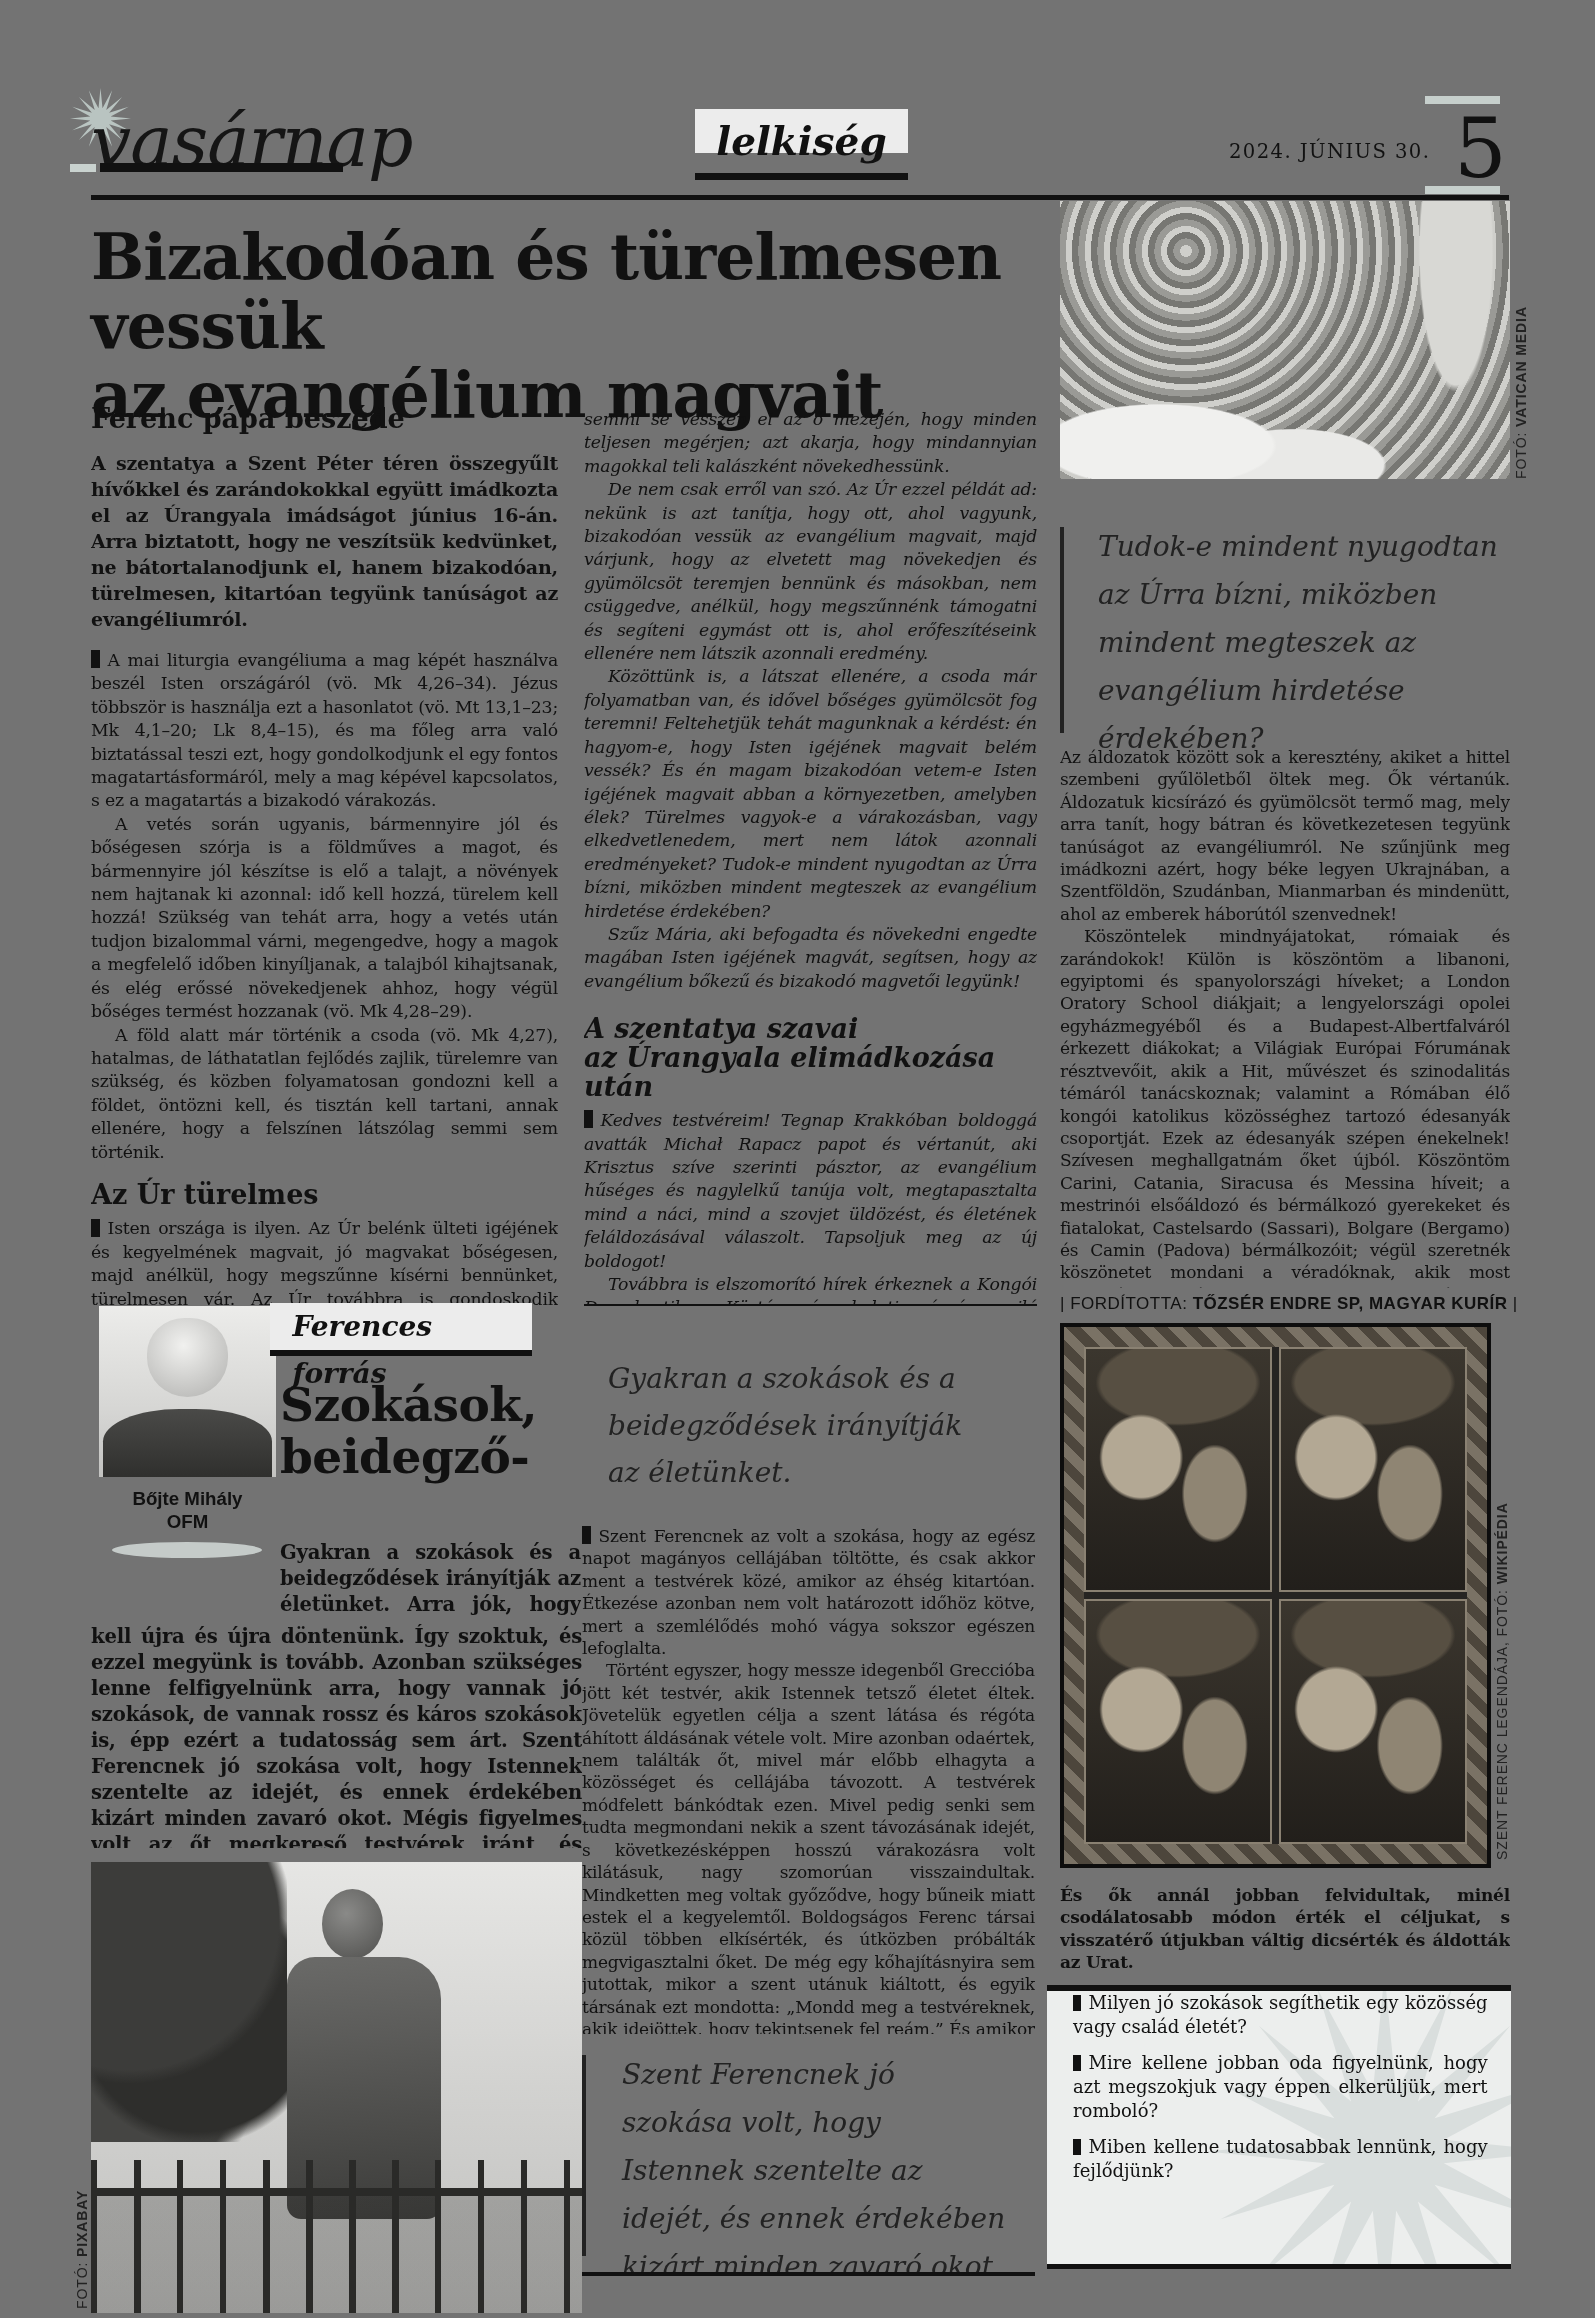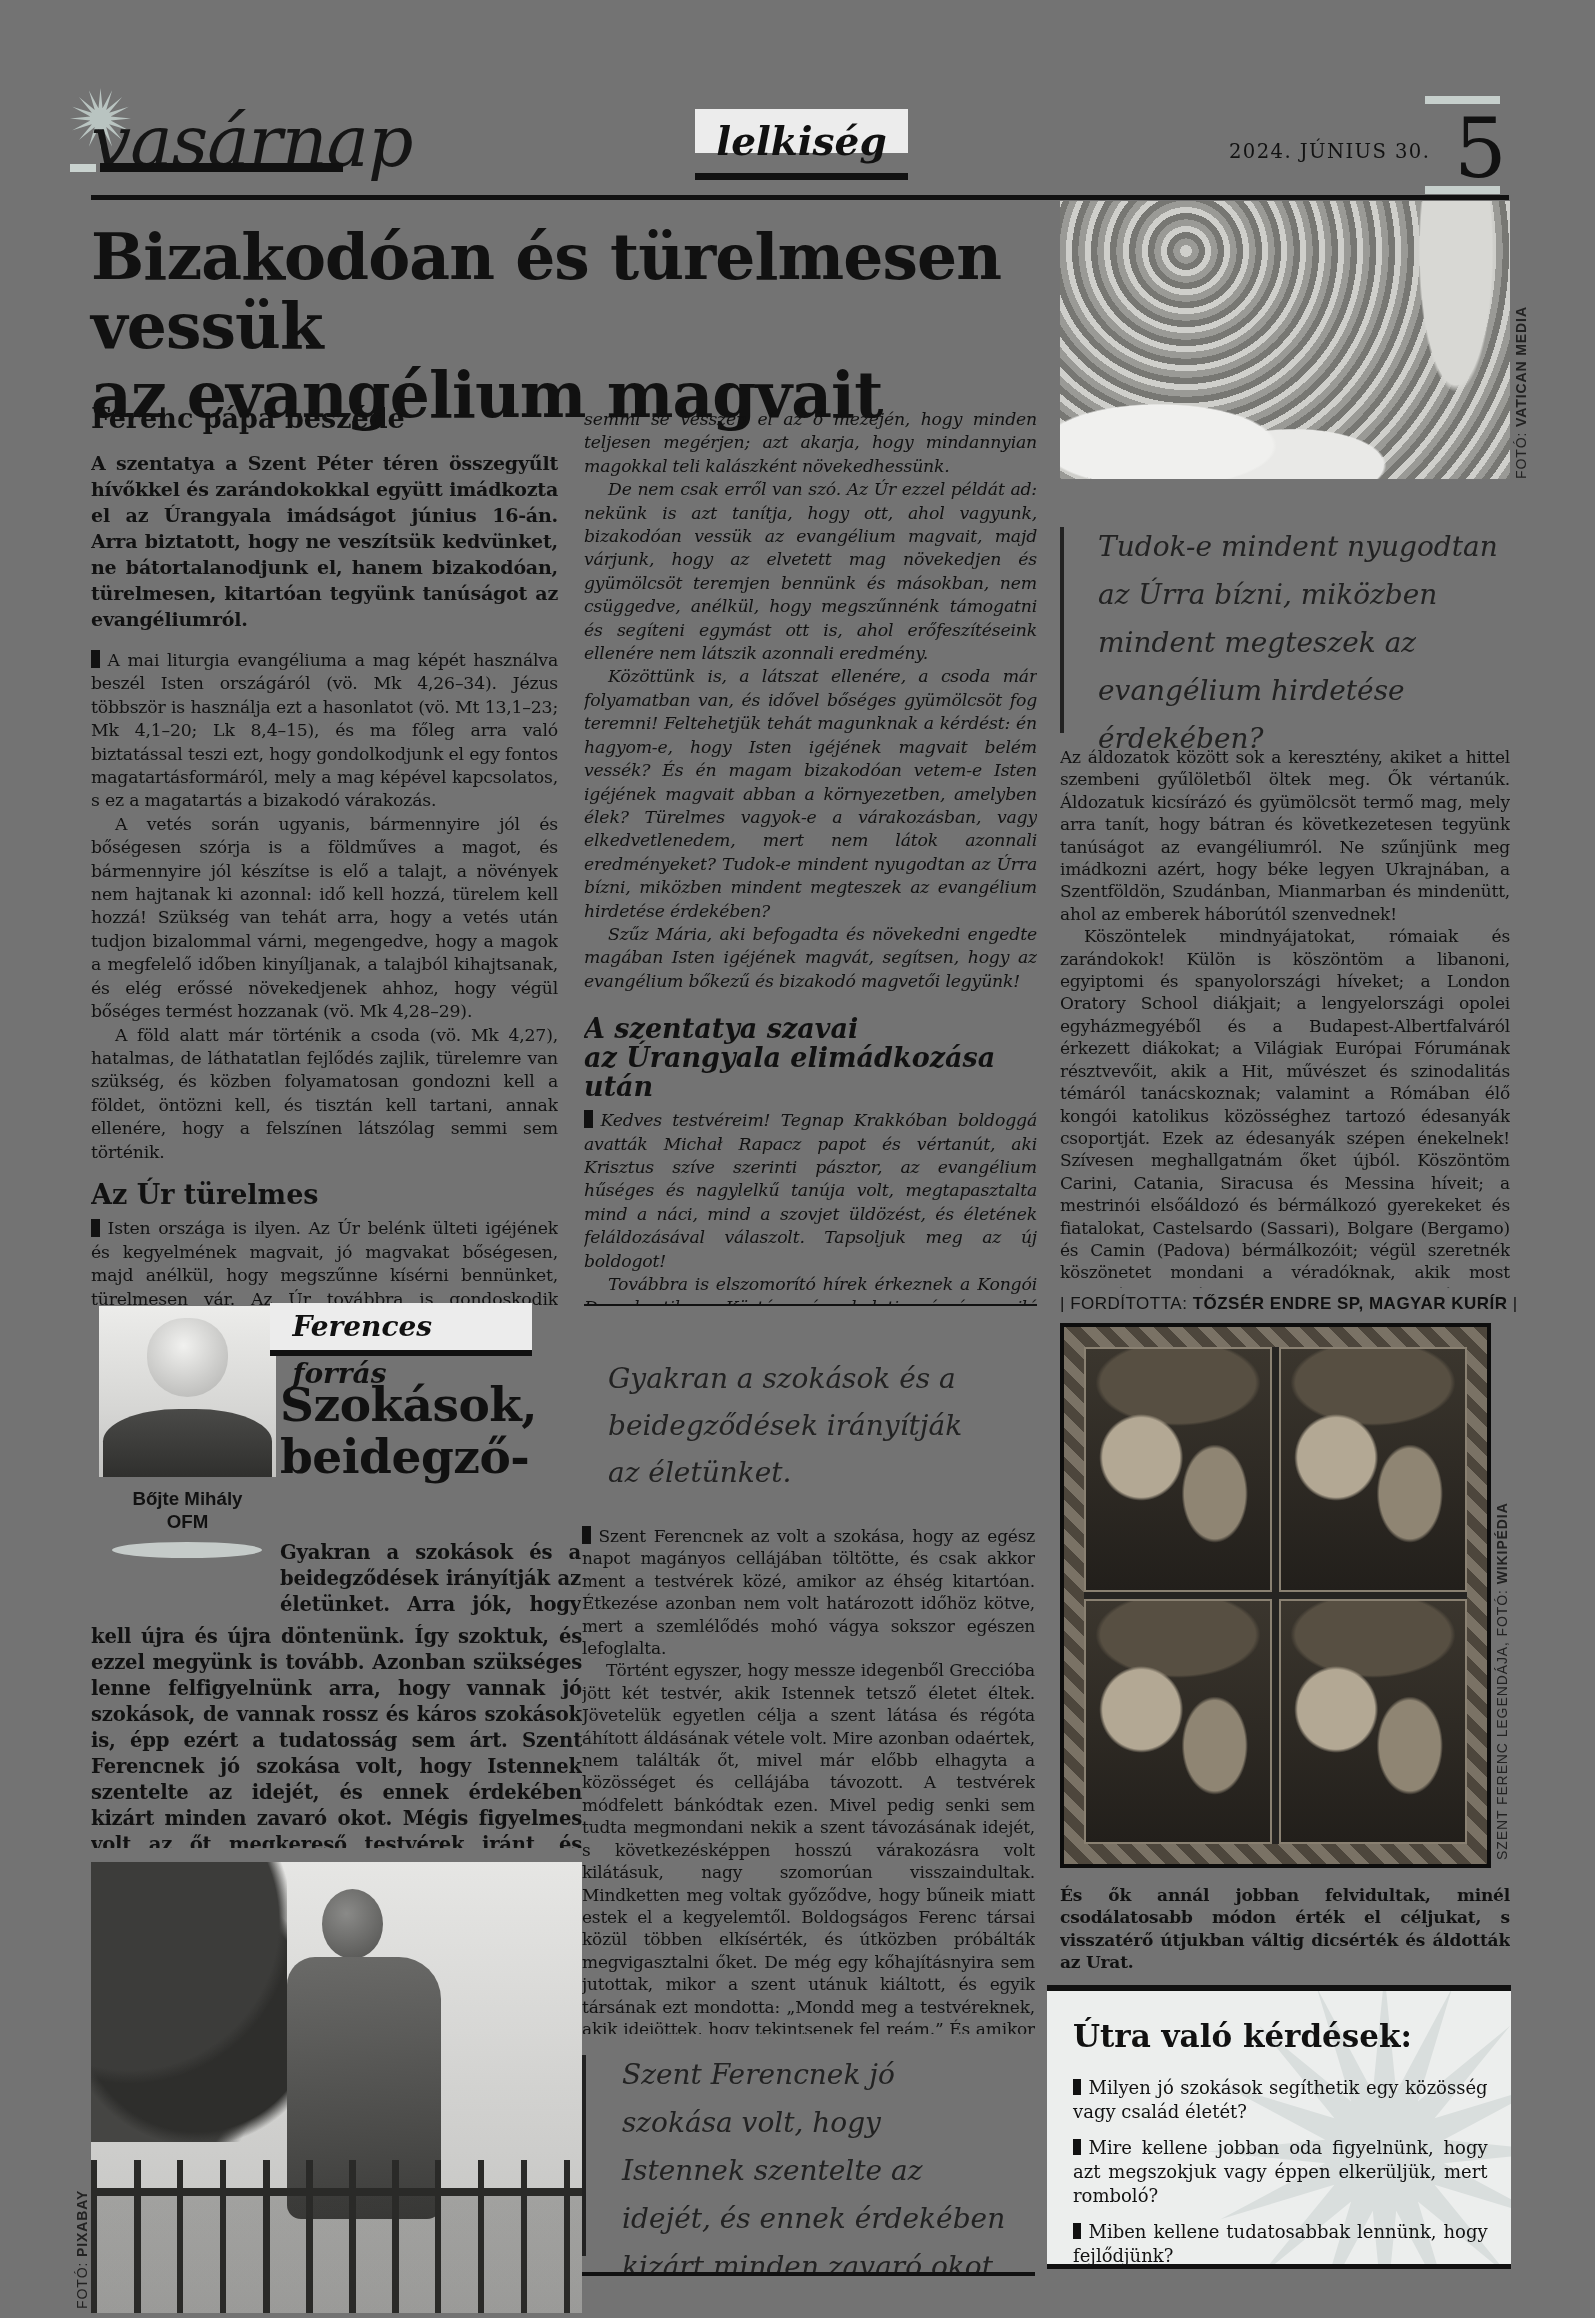--- a/index.html
+++ b/index.html
@@ -216,20 +216,19 @@
   </div>
 
   <div class="abs" style="left:1060px;top:1884px;width:450px;height:89px;overflow:hidden;font-weight:bold;">
     <p class="body small" style="margin:0;"><span>És ők annál jobban felvidultak, minél csodálatosabb módon érték el céljukat, s visszatérő útjukban váltig dicsérték és áldották az Urat.</span></p>
   </div>
 
   <div class="abs qbox" style="left:1047px;top:1985px;width:464px;height:273px;">
     <svg width="355" height="355" viewBox="0 0 100 100">
       <polygon fill="#d9dedd" points="100,50 66.7,53.3 96.2,69.1 64.1,59.4 85.4,85.4 59.4,64.1 69.1,96.2 53.3,66.7 50,100 46.7,66.7 30.9,96.2 40.6,64.1 14.6,85.4 35.9,59.4 3.8,69.1 33.3,53.3 0,50 33.3,46.7 3.8,30.9 35.9,40.6 14.6,14.6 40.6,35.9 30.9,3.8 46.7,33.3 50,0 53.3,33.3 69.1,3.8 59.4,35.9 85.4,14.6 64.1,40.6 96.2,30.9 66.7,46.7"></polygon>
     </svg>
-    <div class="qbox-title">Útra való kérdések:</div>
     <div class="qitem"><span class="pm"></span><span>Milyen jó szokások segíthetik egy közösség vagy család életét?</span></div>
     <div class="qitem"><span class="pm"></span><span>Mire kellene jobban oda figyelnünk, hogy azt megszokjuk vagy éppen elkerüljük, mert romboló?</span></div>
     <div class="qitem"><span class="pm"></span><span>Miben kellene tudatosabbak lennünk, hogy fejlődjünk?</span></div>
   </div>
 
 </div>
 
 
 </body></html>

